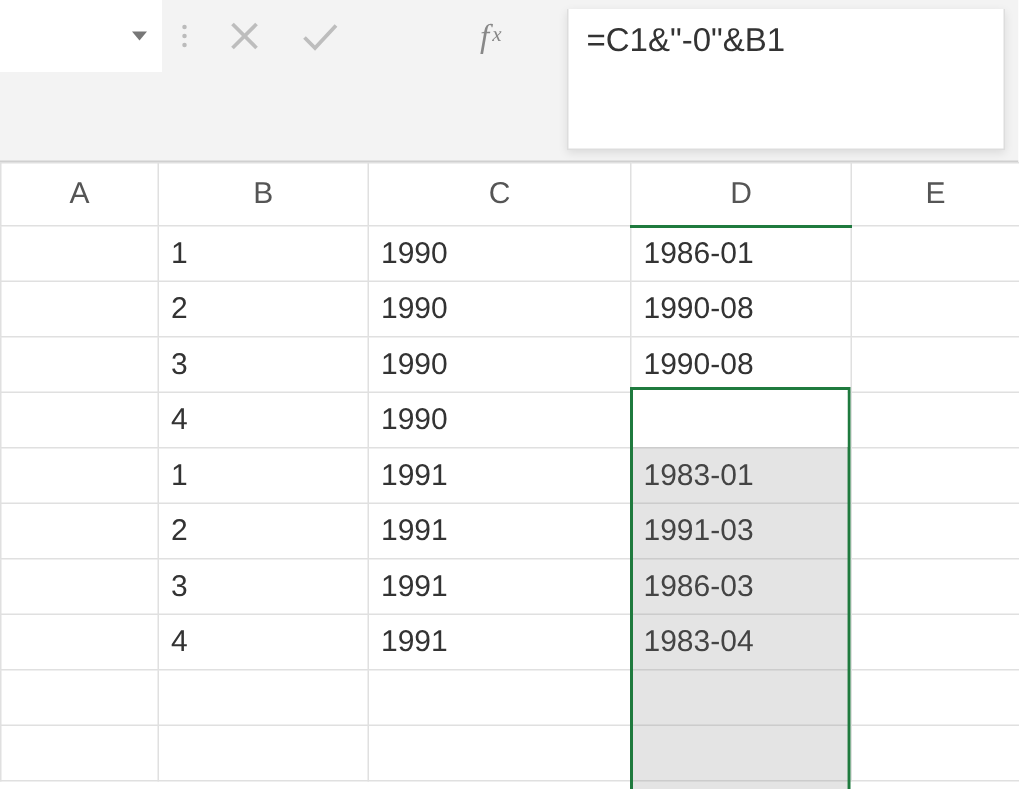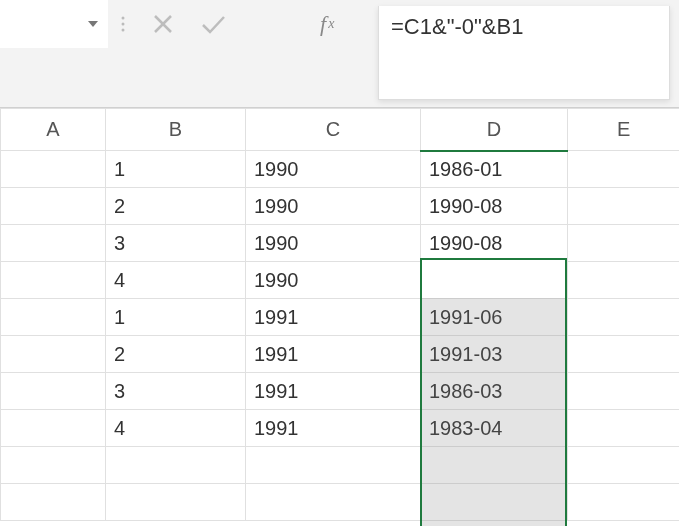--- a/index.html
+++ b/index.html
@@ -262,21 +262,21 @@
           <td><span></span></td>
           <td class="b-cell"><span>4</span></td>
           <td class="c-cell"><span>1990</span></td>
           <td class="d-cell"><span>1990-04</span></td>
           <td><span></span></td>
         </tr>
         <tr>
           <td><span></span></td>
           <td class="b-cell"><span>1</span></td>
           <td class="c-cell"><span>1991</span></td>
-          <td class="d-cell"><span>1991-06</span></td>
+          <td class="d-cell"><span>1983-01</span></td>
           <td><span></span></td>
         </tr>
         <tr>
           <td><span></span></td>
           <td class="b-cell"><span>2</span></td>
           <td class="c-cell"><span>1991</span></td>
           <td class="d-cell"><span>1991-03</span></td>
           <td><span></span></td>
         </tr>
         <tr>

